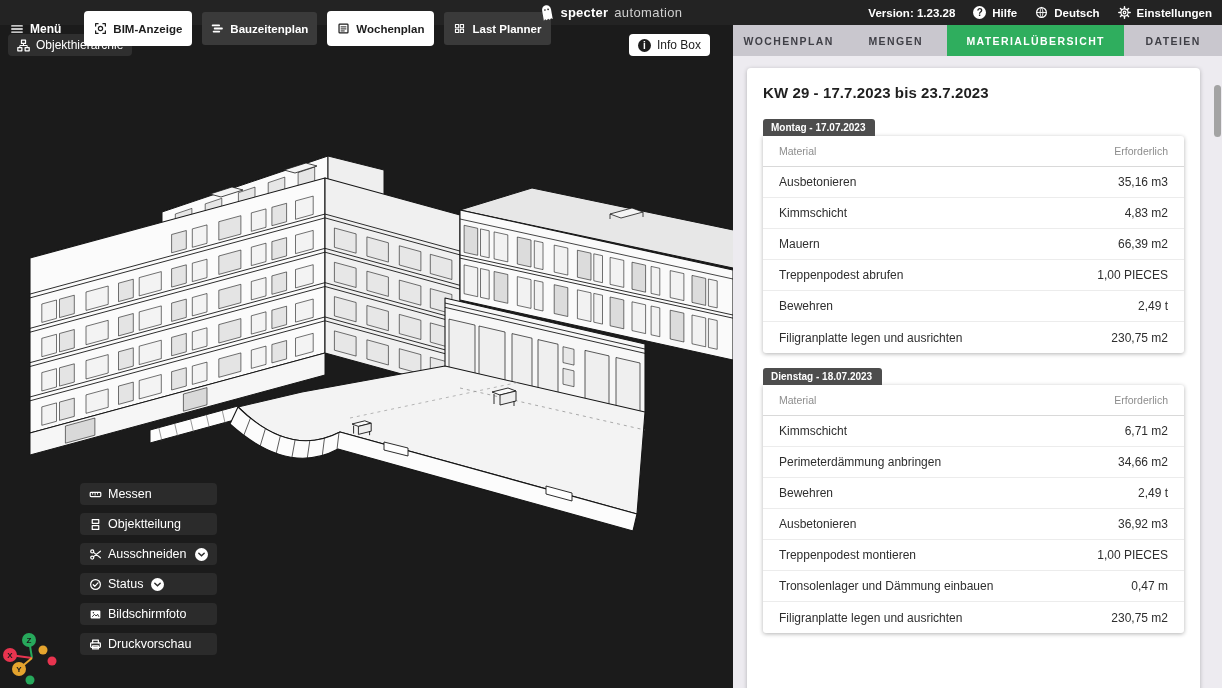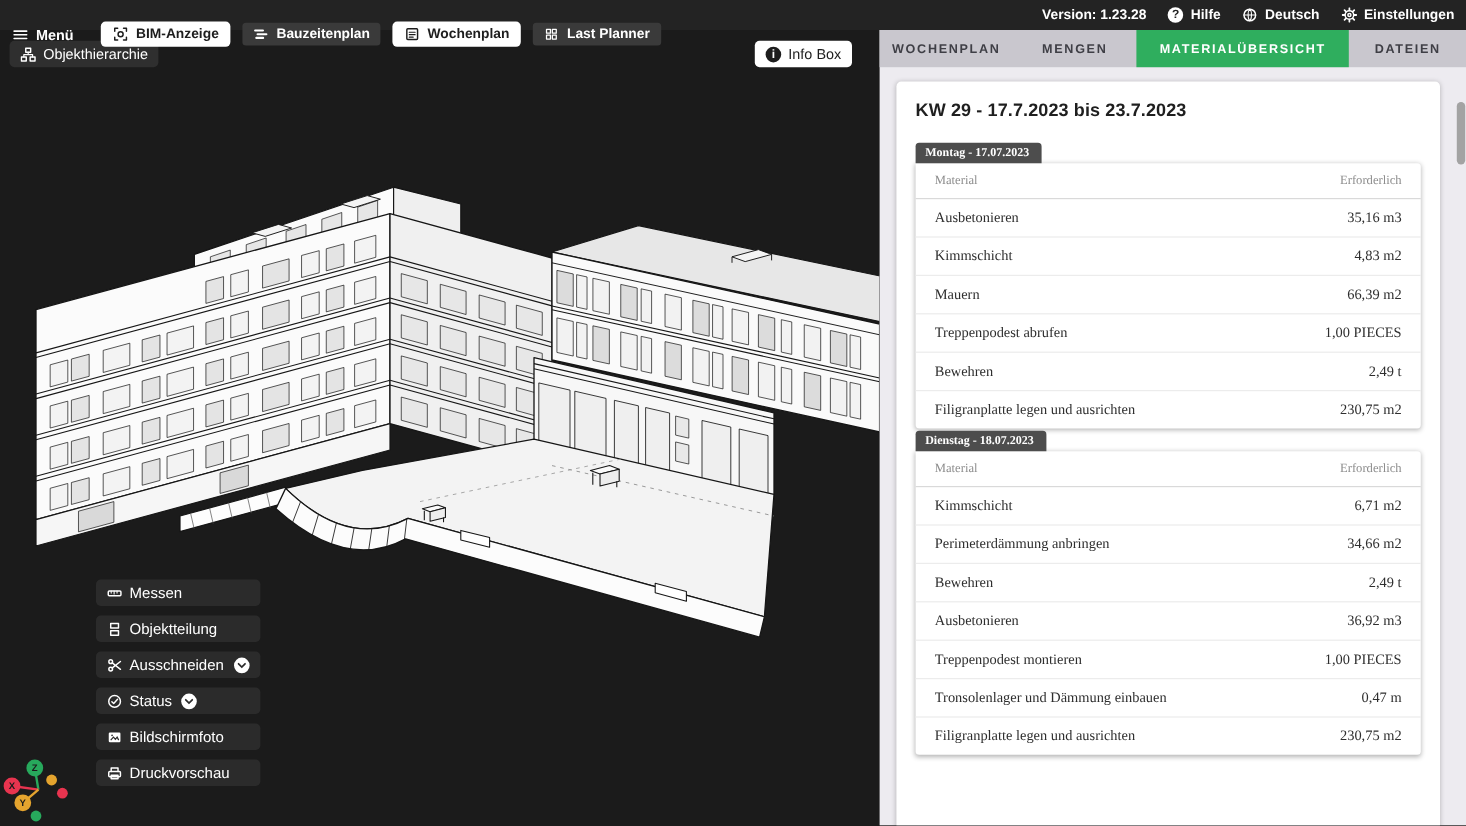--- a/index.html
+++ b/index.html
@@ -5,21 +5,21 @@
   * { margin:0; padding:0; box-sizing:border-box; }
   html,body { width:1222px; height:688px; overflow:hidden; background:#1b1b1b;
               font-family:"Liberation Sans", sans-serif; }
 
   
   .topbar { position:relative; height:25px; background:#232323; display:flex; align-items:center;
             padding:0 10px; color:#fff; z-index:30; }
   .tb-left { display:flex; align-items:center; gap:10px;margin-top:32px; }
   .menu-item { display:flex; align-items:center; gap:6px; font-size:12px; font-weight:700; color:#fff; cursor:pointer; }
   .nav-btn { display:flex; align-items:center; gap:6px; font-size:11.5px; font-weight:700;
-             padding:2px 9px; height:19px; border-radius:3px; cursor:pointer; white-space:nowrap; }
+             padding:2px 9px; height:33px; border-radius:3px; cursor:pointer; white-space:nowrap; }
   .nav-btn.light { background:#fff; color:#1d1d1d; box-shadow:0 0 0 1px #fff; }
   .nav-btn.dark  { background:#3a3a3a; color:#fff; }
   .brand { position:absolute; left:50%; top:0; transform:translateX(-50%); height:25px;
            display:flex; align-items:center; gap:6px; }
   .brand .b1 { font-weight:700; font-size:13px; color:#fff; letter-spacing:.2px;}
   .brand .b2 { font-weight:400; font-size:13px; color:#cfcfcf; letter-spacing:.4px;}
   .tb-right { margin-left:auto; display:flex; align-items:center; gap:18px; font-size:11.5px; font-weight:700; }
   .tb-item { display:flex; align-items:center; gap:6px; cursor:pointer; }
   .circ { width:13px; height:13px; border-radius:50%; background:#fff; color:#232323;
           font-size:10px; font-weight:700; display:flex; align-items:center; justify-content:center; }
@@ -57,21 +57,21 @@
   .weekpill { border:1px solid #d0ced5; background:#fff; border-radius:4px; font-size:11px; font-weight:700;
               letter-spacing:.6px; color:#3c3c3c; padding:3px 12px; cursor:pointer; }
   .seg { display:flex; border:1px solid #cfcdd4; border-radius:4px; overflow:hidden; margin-left:10px; cursor:pointer;}
   .seg .opt { font-size:11px; font-weight:700; letter-spacing:.6px; color:#3c3c3c; padding:3px 10px; background:#fff; }
   .seg .opt.sel { background:#dcdae1; }
   .ptool-right { margin-left:auto; color:#2c2c2c; cursor:pointer; }
   .pcontent { flex:1; overflow:hidden; padding:12px 22px 0 14px; }
   .sheet { background:#fff; border-radius:4px; box-shadow:0 1px 4px rgba(0,0,0,.25);
            padding:16px 16px 20px 16px; min-height:640px; }
   .sheet h1 { font-size:15px; font-weight:700; color:#1f1f1f; margin-bottom:16px; letter-spacing:.1px;}
-  .day { margin-bottom:0;font-family:Liberation Serif, serif; }
+  .day { margin-bottom:13px; }
   .daybadge { display:inline-block; background:#4d4d4d; color:#fff; font-size:10px; font-weight:700;
               padding:3px 10px 3px 8px; border-radius:3px 3px 0 0; }
   .daytable { background:#fff; border-radius:0 3px 3px 3px; box-shadow:0 1px 4px rgba(0,0,0,.3); }
   .thead { display:flex; justify-content:space-between; padding:9px 16px; font-size:10.5px; color:#8d8d8d;
            border-bottom:1px solid #d9d9d9; }
   .trow { display:flex; justify-content:space-between; padding:8px 16px; font-size:12px; color:#2e2e2e;
           border-bottom:1px solid #ececec; align-items:center; min-height:31px;}
   .trow:last-child { border-bottom:none; }
   .scrollthumb { position:absolute; right:1px; top:60px; width:7px; height:52px; background:#a3a3a3;
                  border-radius:4px; cursor:pointer; }
@@ -118,20 +118,31 @@
         </div>
         <div class="nav-btn dark">
           <span class="icon">
             <svg width="13" height="13" viewBox="0 0 16 16" fill="none" stroke="currentColor" stroke-width="1.5" stroke-linecap="round" stroke-linejoin="round">
               <path d="M3 3h4v4H3zM9 3h4v4H9zM3 9h4v4H3zM9 9h4v4H9z" stroke-width="1.3"></path>
             </svg>
           </span>
           <span>Last Planner</span>
         </div>
       </div>
+  </div>
+  <div class="brand">
+    <span class="icon">
+        <svg width="15" height="17" viewBox="0 0 16 18" style="transform:rotate(-10deg)">
+          <path d="M8 1.2c-3 0-4.8 2.2-4.8 5.4V17l1.6-1.3 1.6 1.3 1.6-1.3 1.6 1.3 1.6-1.3 1.6 1.3V6.6c0-3.2-1.8-5.4-4.8-5.4z" fill="#fff"></path>
+          <circle cx="6.3" cy="6" r=".9" fill="#232323"></circle>
+          <circle cx="9.7" cy="6" r=".9" fill="#232323"></circle>
+        </svg>
+      </span>
+    <span class="b1">specter</span>
+    <span class="b2">automation</span>
   </div>
   <div class="tb-right">
     <span>Version: 1.23.28</span>
     <span class="tb-item">
       <span class="circ">?</span>
       <span>Hilfe</span>
     </span>
     <span class="tb-item">
       <span class="icon">
           <svg width="13" height="13" viewBox="0 0 16 16" fill="none" stroke="currentColor" stroke-width="1.5" stroke-linecap="round" stroke-linejoin="round">

